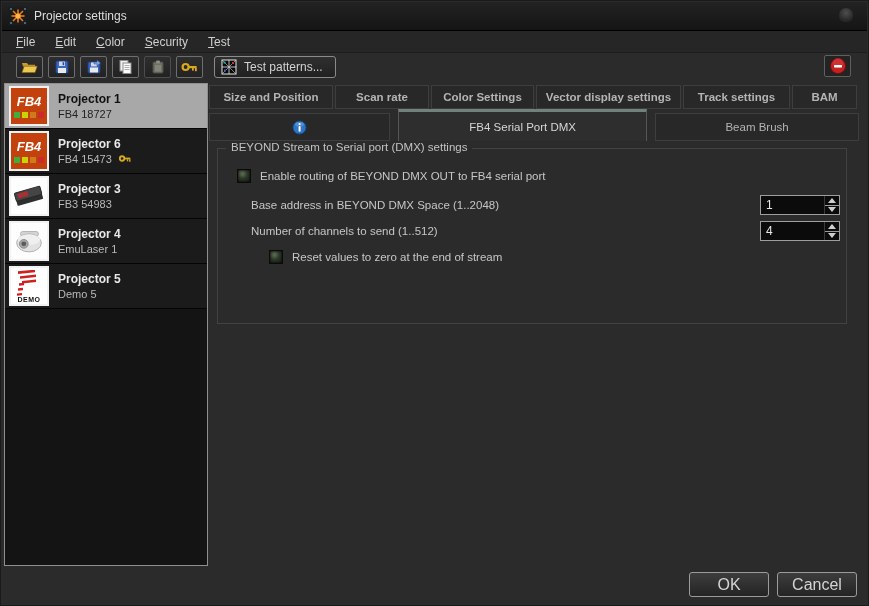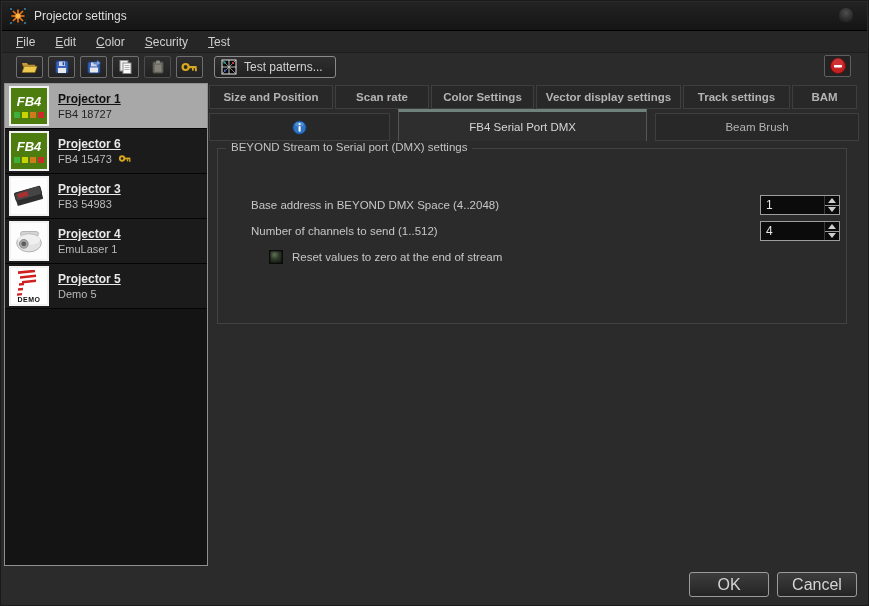--- a/index.html
+++ b/index.html
@@ -72,27 +72,27 @@
   .proj-item {
     height:45px; display:flex; align-items:center;
     padding:2px 4px; background:#1b1b1b; border-bottom:1px solid #050505;
   }
   .proj-item.selected { background:#a8a8a8; }
   .proj-thumb {
     width:40px; height:40px; flex:0 0 40px; margin-right:9px;
     background:#fff; border:2px solid #f2f2f2; overflow:hidden;
     display:flex; flex-direction:column; align-items:center; justify-content:center;
   }
-  .proj-thumb.fb4 { background:#4d7c0f; }
+  .proj-thumb.fb4 { background:#c2410c; }
   .fb4-label { font-size:13px; font-weight:bold; font-style:italic; color:#fff; letter-spacing:0; line-height:13px; }
   .fb4-leds { display:flex; gap:2px; margin-top:4px; }
   .fb4-leds i { display:block; width:6px; height:6px; }
   .demo-word { font-size:7px; font-weight:bold; color:#111; letter-spacing:.5px; line-height:7px; }
   .proj-text { display:flex; flex-direction:column; min-width:0; }
-  .proj-name { font-size:12px; font-weight:bold; color:#e8e8e8; line-height:15px;text-decoration:underline; }
+  .proj-name { font-size:12px; font-weight:bold; color:#e8e8e8; line-height:15px; }
   .proj-model { font-size:11px; color:#b9b9b9; line-height:14px; display:flex; align-items:center; gap:6px; }
   .proj-item.selected .proj-name { color:#101010; }
   .proj-item.selected .proj-model { color:#222; }
 
   
   .tabrow1 {
     position:absolute; left:208px; top:84px; width:650px; height:24px;
     display:flex; gap:2px;font-weight:bold;
   }
   .tabrow2 {
@@ -382,22 +382,26 @@
         <rect x="7" y="6.4" width="2.2" height="6" rx="1" fill="#fff"></rect>
       </svg>
     </div>
     <div class="tab selected" style="width:253px">FB4 Serial Port DMX</div>
     <div class="tab" style="width:207px">Beam Brush</div>
   </div>
 
   <div class="groupbox">
     <span class="legend">BEYOND Stream to Serial port (DMX) settings</span>
 
-
-    <span class="field-label lbl-base">Base address in BEYOND DMX Space (4..2048)</span>
+    <div class="cbrow enable">
+      <span class="checkbox"></span>
+      <span>Enable routing of BEYOND DMX OUT to FB4 serial port</span>
+    </div>
+
+    <span class="field-label lbl-base">Base address in BEYOND DMX Space (1..2048)</span>
     <div class="spinner sp1">
       <input type="text" value="1" style="">
       <div class="spin-btns">
         <div class="spin-up">
             <span class="tri-up"></span>
           </div>
         <div class="spin-down">
             <span class="tri-down"></span>
           </div>
       </div>

